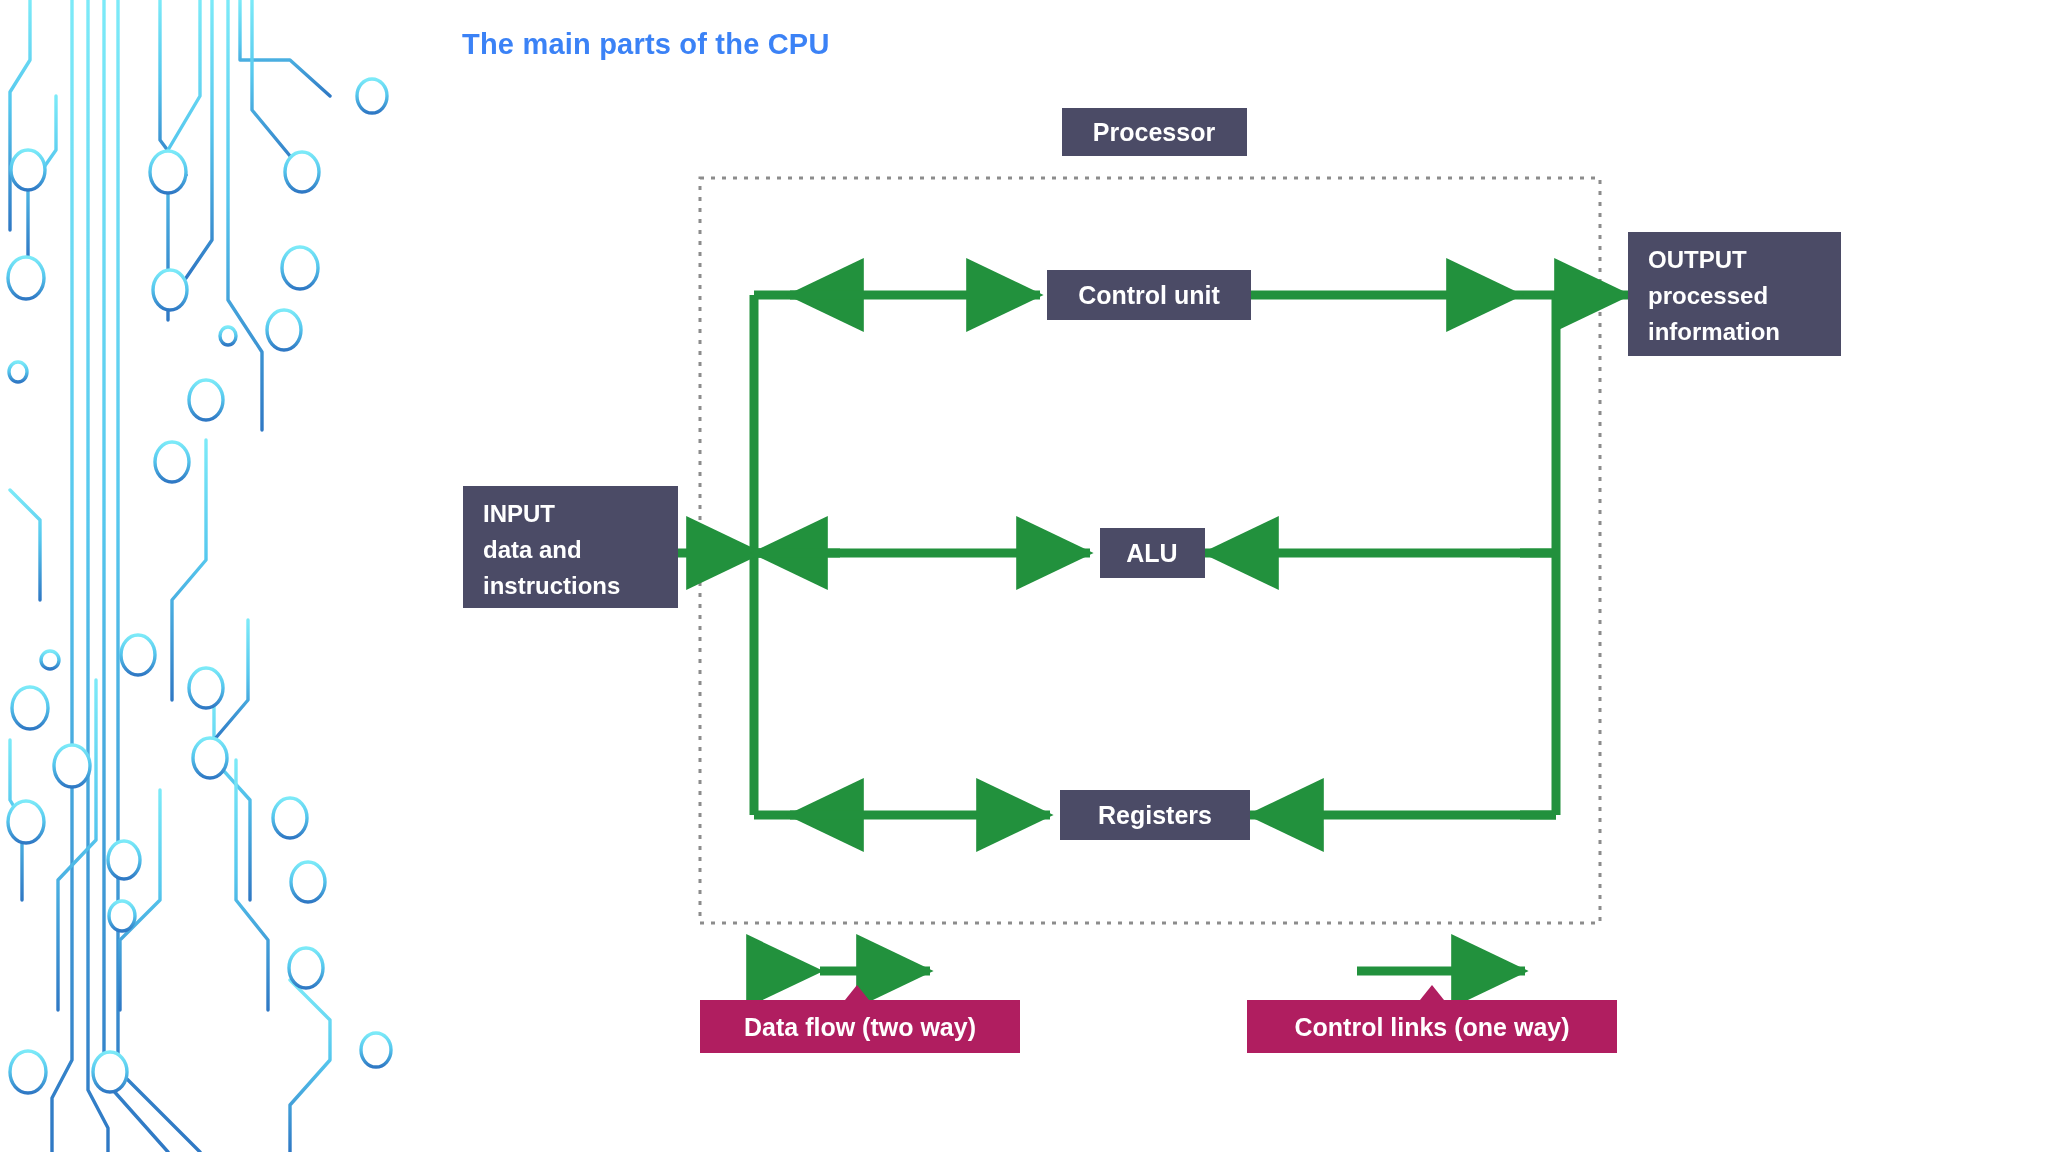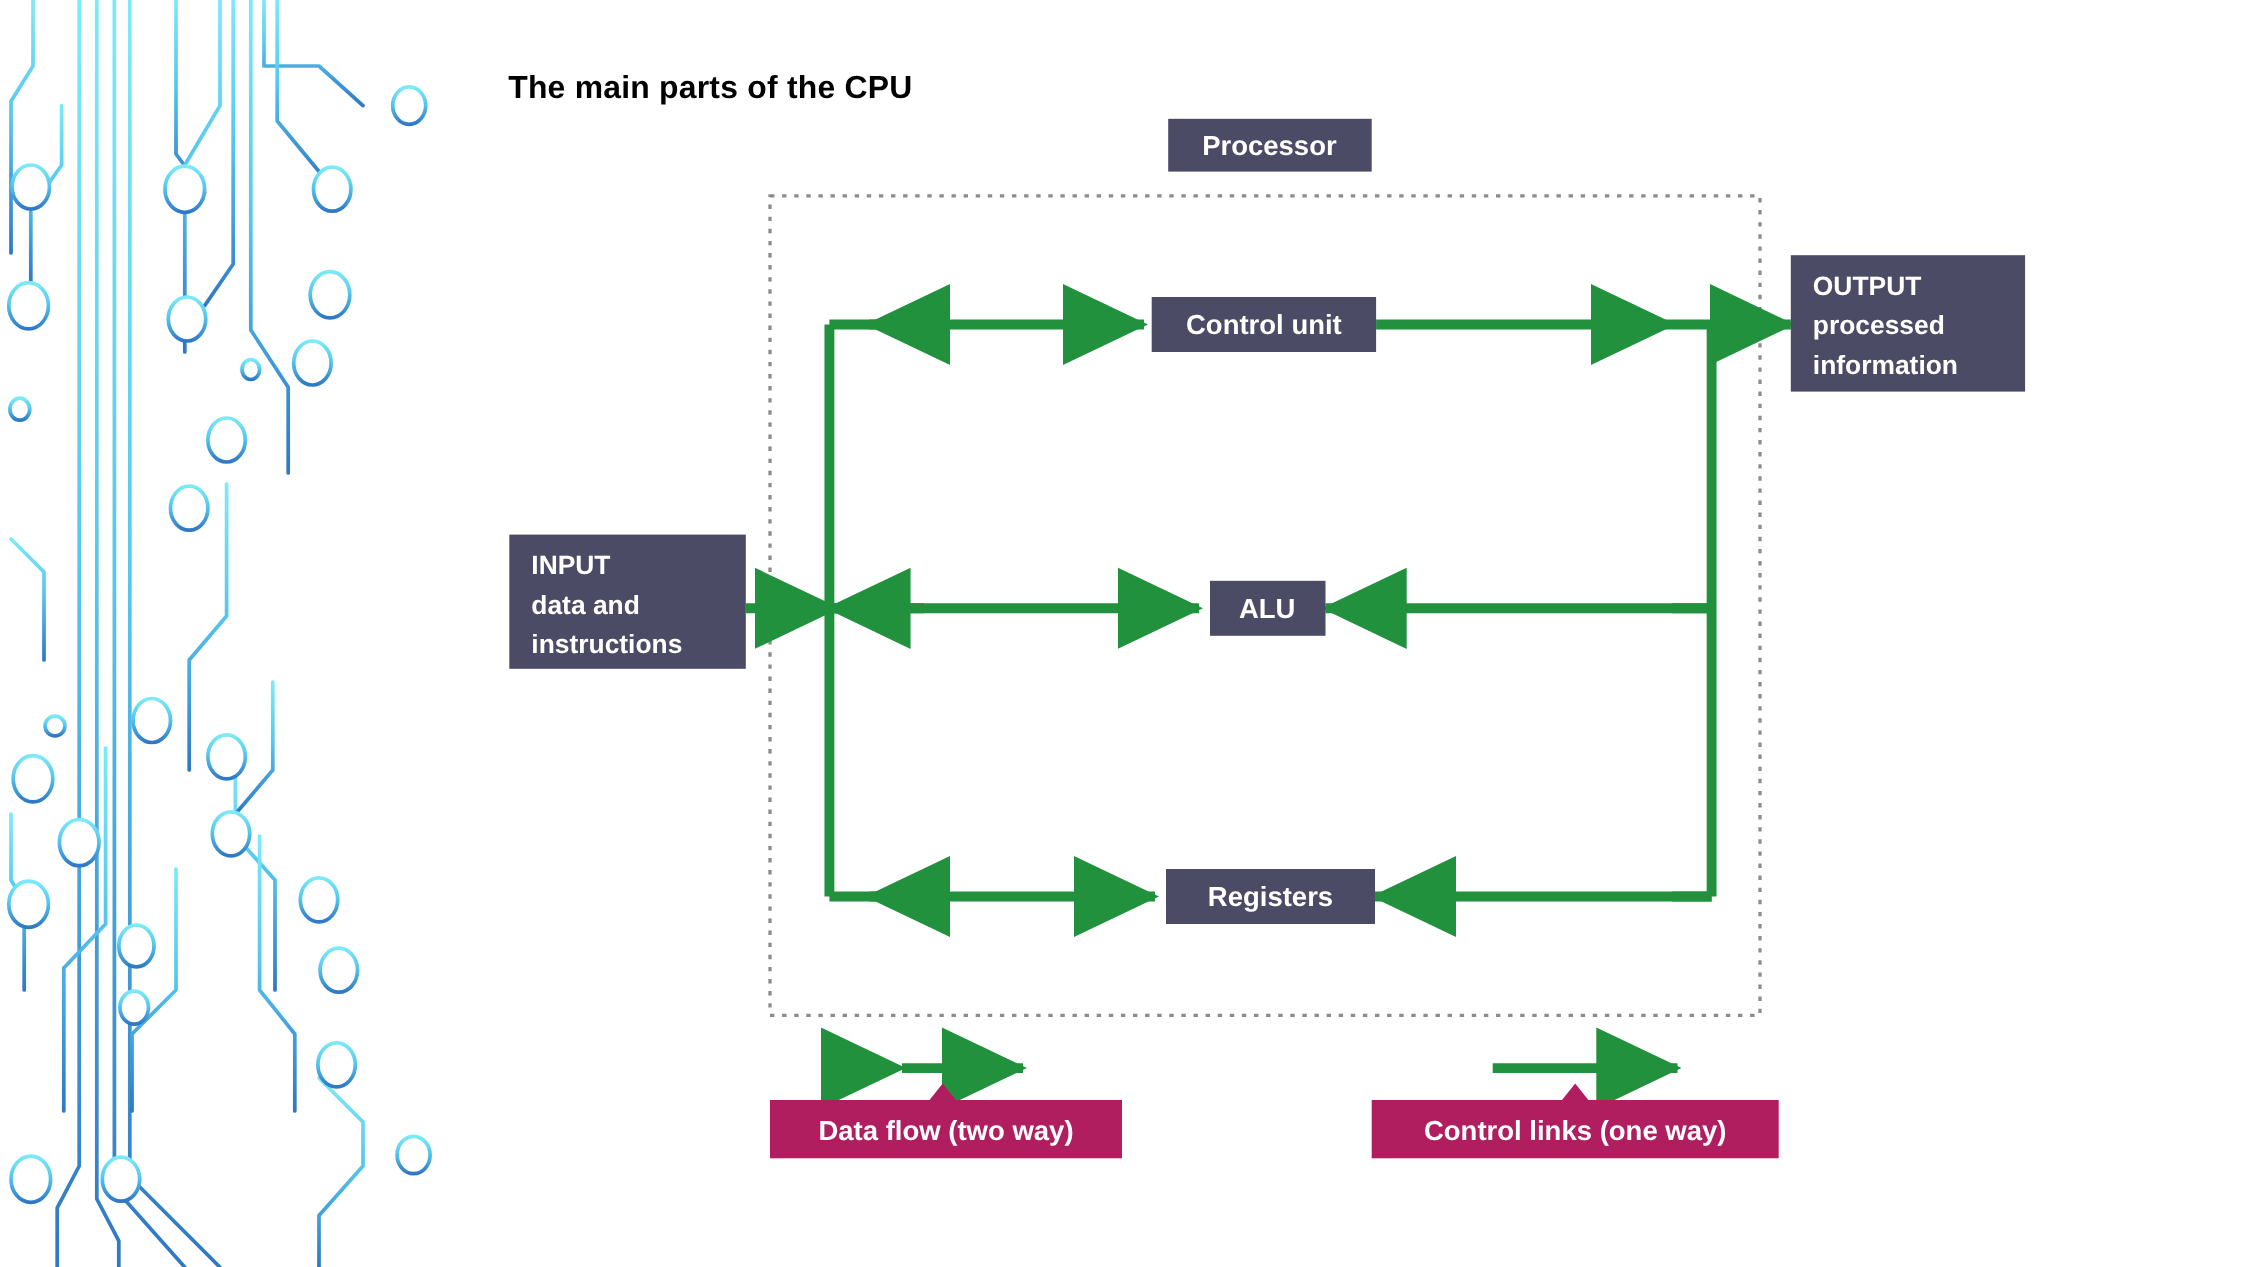--- a/index.html
+++ b/index.html
@@ -9,24 +9,23 @@
     font-family:"Liberation Sans", sans-serif;
     overflow:hidden;
     position:relative;
   }
   #stage{position:absolute;left:0;top:0;width:2048px;height:1152px;}
   .deco{position:absolute;left:0;top:0;width:420px;height:1152px;}
   .title{
     position:absolute;
     left:462px;top:28px;
     font-size:29px;font-weight:bold;
-    color:#000000;
+    color:#3b82f6;
     letter-spacing:.2px;
     white-space:nowrap;
-    margin-top:36px;
   }
   #diagram{position:absolute;left:0;top:0;width:2048px;height:1152px;}
   .node-label{
     fill:#ffffff;
     font-family:"Liberation Sans", sans-serif;
     font-weight:bold;
     font-size:25px;
   }
   .node-label-sm{
     fill:#ffffff;

